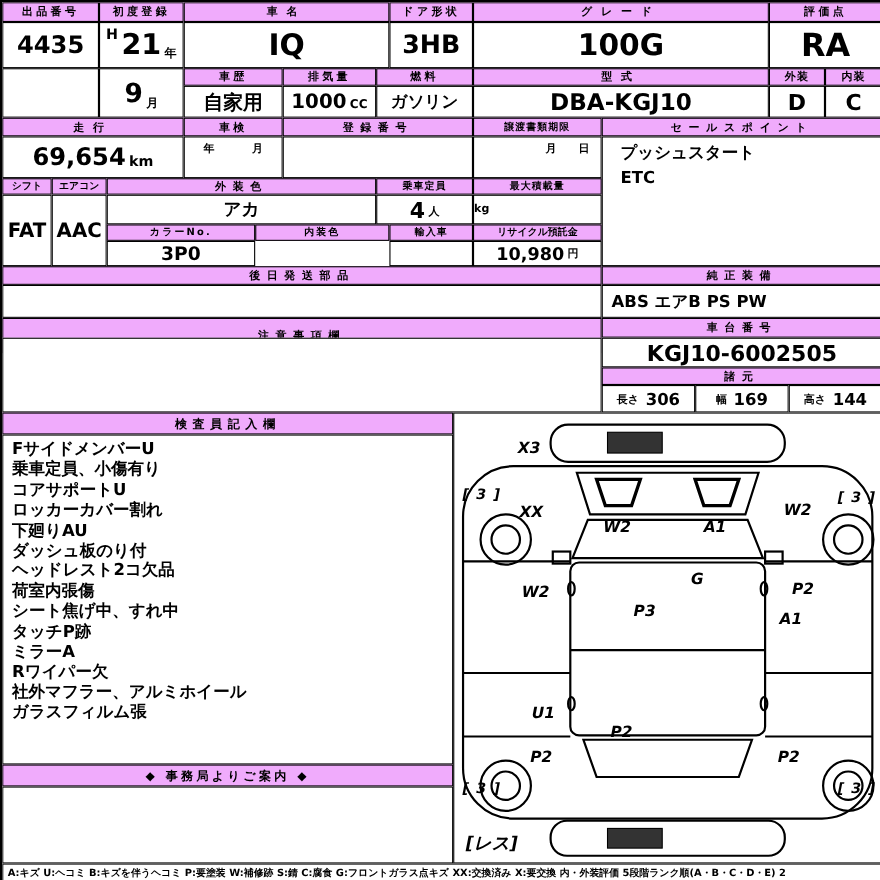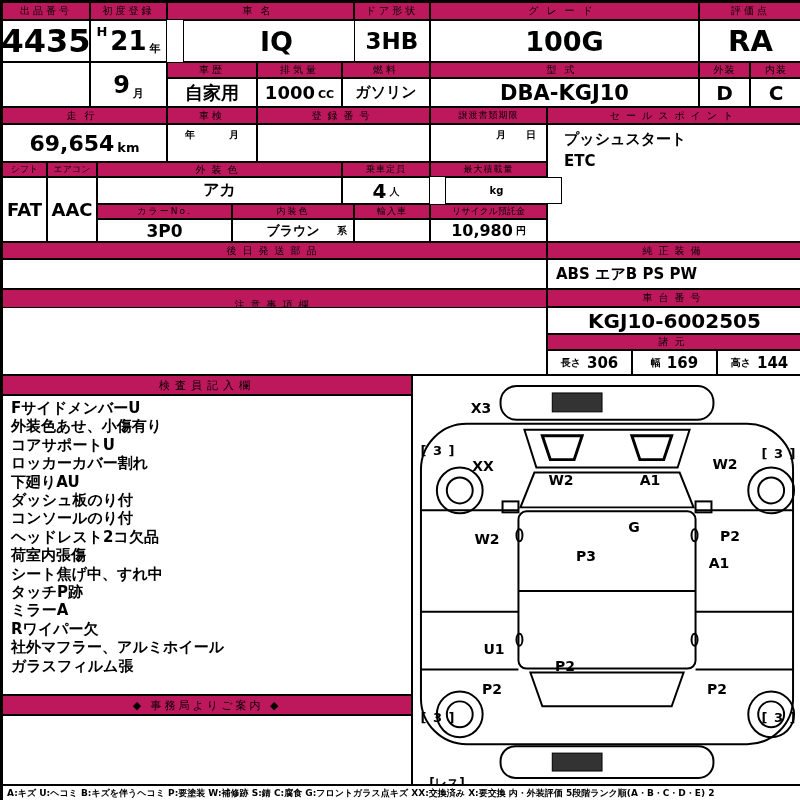--- a/index.html
+++ b/index.html
@@ -1,57 +1,57 @@
 <!DOCTYPE html>
 <html><head>
 <meta charset="utf-8">
 <style>
   html,body{margin:0;padding:0;background:#fff;}
   .sheet{position:relative;width:804px;height:804px;border:2px solid #000;background:#fff;
          font-family:"DejaVu Sans","Liberation Sans",sans-serif;color:#000;overflow:hidden;}
   .cell{position:absolute;box-sizing:border-box;border:1px solid #000;background:#fff;}
-  .hdr{display:flex;align-items:center;justify-content:center;background:#be185d;
-       font-weight:normal;font-size:10px;letter-spacing:3px;white-space:nowrap;}
+  .hdr{display:flex;align-items:center;justify-content:center;background:#f0abfc;
+       font-weight:bold;font-size:10px;letter-spacing:3px;white-space:nowrap;}
   .val{display:flex;align-items:center;justify-content:center;font-weight:bold;gap:3px;white-space:nowrap;}
   .era{font-size:13px;align-self:flex-start;padding-top:3px;font-weight:bold;}
   .unit-bottom{font-size:11px;align-self:flex-end;padding-bottom:5px;font-weight:bold;}
   .small-unit{font-size:10px;font-weight:bold;}
   .sp-line{font-weight:bold;font-size:15px;line-height:22px;margin-left:10px;}
   .dim-label{font-size:10px;font-weight:bold;}
   .dim-num{font-size:15px;font-weight:bold;}
   .insp-item{font-weight:bold;font-size:15px;line-height:18.4px;white-space:nowrap;}
   .marker-layer{position:absolute;inset:0;}
-  .marker{position:absolute;transform:translate(-50%,-50%);font-weight:bold;font-size:14px;white-space:nowrap;}
+  .marker{position:absolute;transform:translate(-50%,-50%);font-weight:bold;font-size:14px;white-space:nowrap;font-style:italic;}
   .marker.corner{font-size:13px;letter-spacing:1px;}
-  .marker.less{font-size:12px;margin-top:16px;}
+  .marker.less{font-size:16px;}
   .ln{fill:none;stroke:#000;stroke-width:2;}
   .ln2{fill:none;stroke:#000;stroke-width:3;}
   .plate{fill:#333;stroke:#000;stroke-width:1;}
   .legend{display:flex;align-items:center;font-size:9px;font-weight:bold;padding-left:4px;white-space:nowrap;letter-spacing:0;}
   .units-row{display:flex;align-items:flex-start;padding-top:3px;font-weight:bold;font-size:10px;}
 </style>
 </head>
 <body>
 
 <div class="sheet">
 
   <div class="cell hdr" style="left:0;top:0;width:88px;height:18px">出品番号</div>
   <div class="cell hdr" style="left:88px;top:0;width:77px;height:18px">初度登録</div>
   <div class="cell hdr" style="left:165px;top:0;width:187px;height:18px;letter-spacing:8px">車名</div>
   <div class="cell hdr" style="left:352px;top:0;width:76px;height:18px">ドア形状</div>
   <div class="cell hdr" style="left:428px;top:0;width:269px;height:18px;letter-spacing:8px">グレード</div>
   <div class="cell hdr" style="left:697px;top:0;width:103px;height:18px">評価点</div>
 
-  <div class="cell val" style="left:0;top:18px;width:88px;height:42px;font-size:32px">4435</div>
+  <div class="cell val" style="left:0;top:18px;width:88px;height:42px;font-size:22px">4435</div>
   <div class="cell val" style="left:88px;top:18px;width:77px;height:42px">
     <span class="era">H</span>
     <span style="font-size:26px">21</span>
     <span class="unit-bottom">年</span>
   </div>
-  <div class="cell val" style="left:181px;top:18px;width:187px;height:42px;font-size:27px">IQ</div>
+  <div class="cell val" style="left:165px;top:18px;width:187px;height:42px;font-size:27px">IQ</div>
   <div class="cell val" style="left:352px;top:18px;width:76px;height:42px;font-size:23px">3HB</div>
   <div class="cell val" style="left:428px;top:18px;width:269px;height:42px;font-size:27px">100G</div>
   <div class="cell val" style="left:697px;top:18px;width:103px;height:42px;font-size:29px">RA</div>
 
   <div class="cell" style="left:0;top:60px;width:88px;height:45px"></div>
   <div class="cell val" style="left:88px;top:60px;width:77px;height:45px">
     <span style="font-size:24px">9</span>
     <span class="unit-bottom">月</span>
   </div>
   <div class="cell hdr" style="left:165px;top:60px;width:90px;height:16px">車歴</div>
@@ -98,30 +98,26 @@
   <div class="cell hdr" style="left:45px;top:160px;width:50px;height:15px;font-size:9px;letter-spacing:0">エアコン</div>
   <div class="cell val" style="left:45px;top:175px;width:50px;height:65px;font-size:18px">AAC</div>
   <div class="cell hdr" style="left:95px;top:160px;width:245px;height:15px;letter-spacing:6px">外装色</div>
   <div class="cell val" style="left:95px;top:175px;width:245px;height:27px;font-size:16px">アカ</div>
   <div class="cell hdr" style="left:340px;top:160px;width:88px;height:15px;font-size:9px;letter-spacing:1px">乗車定員</div>
   <div class="cell val" style="left:340px;top:175px;width:88px;height:27px">
     <span style="font-size:20px">4</span>
     <span class="small-unit" style="align-self:flex-end;padding-bottom:4px">人</span>
   </div>
   <div class="cell hdr" style="left:428px;top:160px;width:117px;height:15px;font-size:9px;letter-spacing:1px">最大積載量</div>
-  <div class="cell val" style="left:443px;top:175px;width:117px;height:27px;justify-content:center;padding-right:14px">
+  <div class="cell val" style="left:428px;top:175px;width:117px;height:27px;justify-content:flex-start;padding-right:14px">
     <span class="small-unit">kg</span>
   </div>
   <div class="cell hdr" style="left:95px;top:202px;width:135px;height:15px;font-size:9px;letter-spacing:2px">カラーNo.</div>
   <div class="cell val" style="left:95px;top:217px;width:135px;height:23px;font-size:17px">3P0</div>
   <div class="cell hdr" style="left:230px;top:202px;width:122px;height:15px;font-size:9px;letter-spacing:2px">内装色</div>
-  <div class="cell val" style="left:230px;top:217px;width:122px;height:23px">
-    <span style="font-size:13px">ブラウン</span>
-    <span class="small-unit" style="position:absolute;right:6px;bottom:3px">系</span>
-  </div>
   <div class="cell hdr" style="left:352px;top:202px;width:76px;height:15px;font-size:9px;letter-spacing:1px">輸入車</div>
   <div class="cell" style="left:352px;top:217px;width:76px;height:23px"></div>
   <div class="cell hdr" style="left:428px;top:202px;width:117px;height:15px;font-size:9px;letter-spacing:0">リサイクル預託金</div>
   <div class="cell val" style="left:428px;top:217px;width:117px;height:23px">
     <span style="font-size:16px">10,980</span>
     <span class="small-unit" style="align-self:flex-end;padding-bottom:3px">円</span>
   </div>
 
   <div class="cell hdr" style="left:0;top:240px;width:545px;height:17px;letter-spacing:6px">後日発送部品</div>
   <div class="cell" style="left:0;top:257px;width:545px;height:30px"></div>
@@ -142,26 +138,25 @@
     <span class="dim-num">169</span>
   </div>
   <div class="cell val" style="left:715px;top:348px;width:85px;height:25px;gap:6px">
     <span class="dim-label">高さ</span>
     <span class="dim-num">144</span>
   </div>
 
   <div class="cell hdr" style="left:0;top:373px;width:410px;height:20px;font-size:11px;letter-spacing:5px">検査員記入欄</div>
   <div class="cell" style="left:0;top:393px;width:410px;height:300px;padding:3px 0 0 8px">
       <div class="insp-item">FサイドメンバーU</div>
-      <div class="insp-item">外装色あせ、小傷有り</div>
+      <div class="insp-item">乗車定員、小傷有り</div>
       <div class="insp-item">コアサポートU</div>
       <div class="insp-item">ロッカーカバー割れ</div>
       <div class="insp-item">下廻りAU</div>
       <div class="insp-item">ダッシュ板のり付</div>
-      <div class="insp-item">コンソールのり付</div>
       <div class="insp-item">ヘッドレスト2コ欠品</div>
       <div class="insp-item">荷室内張傷</div>
       <div class="insp-item">シート焦げ中、すれ中</div>
       <div class="insp-item">タッチP跡</div>
       <div class="insp-item">ミラーA</div>
       <div class="insp-item">Rワイパー欠</div>
       <div class="insp-item">社外マフラー、アルミホイール</div>
       <div class="insp-item">ガラスフィルム張</div>
     </div>
   <div class="cell hdr" style="left:0;top:693px;width:410px;height:20px;font-size:11px;letter-spacing:3px">◆ 事務局よりご案内 ◆</div>

